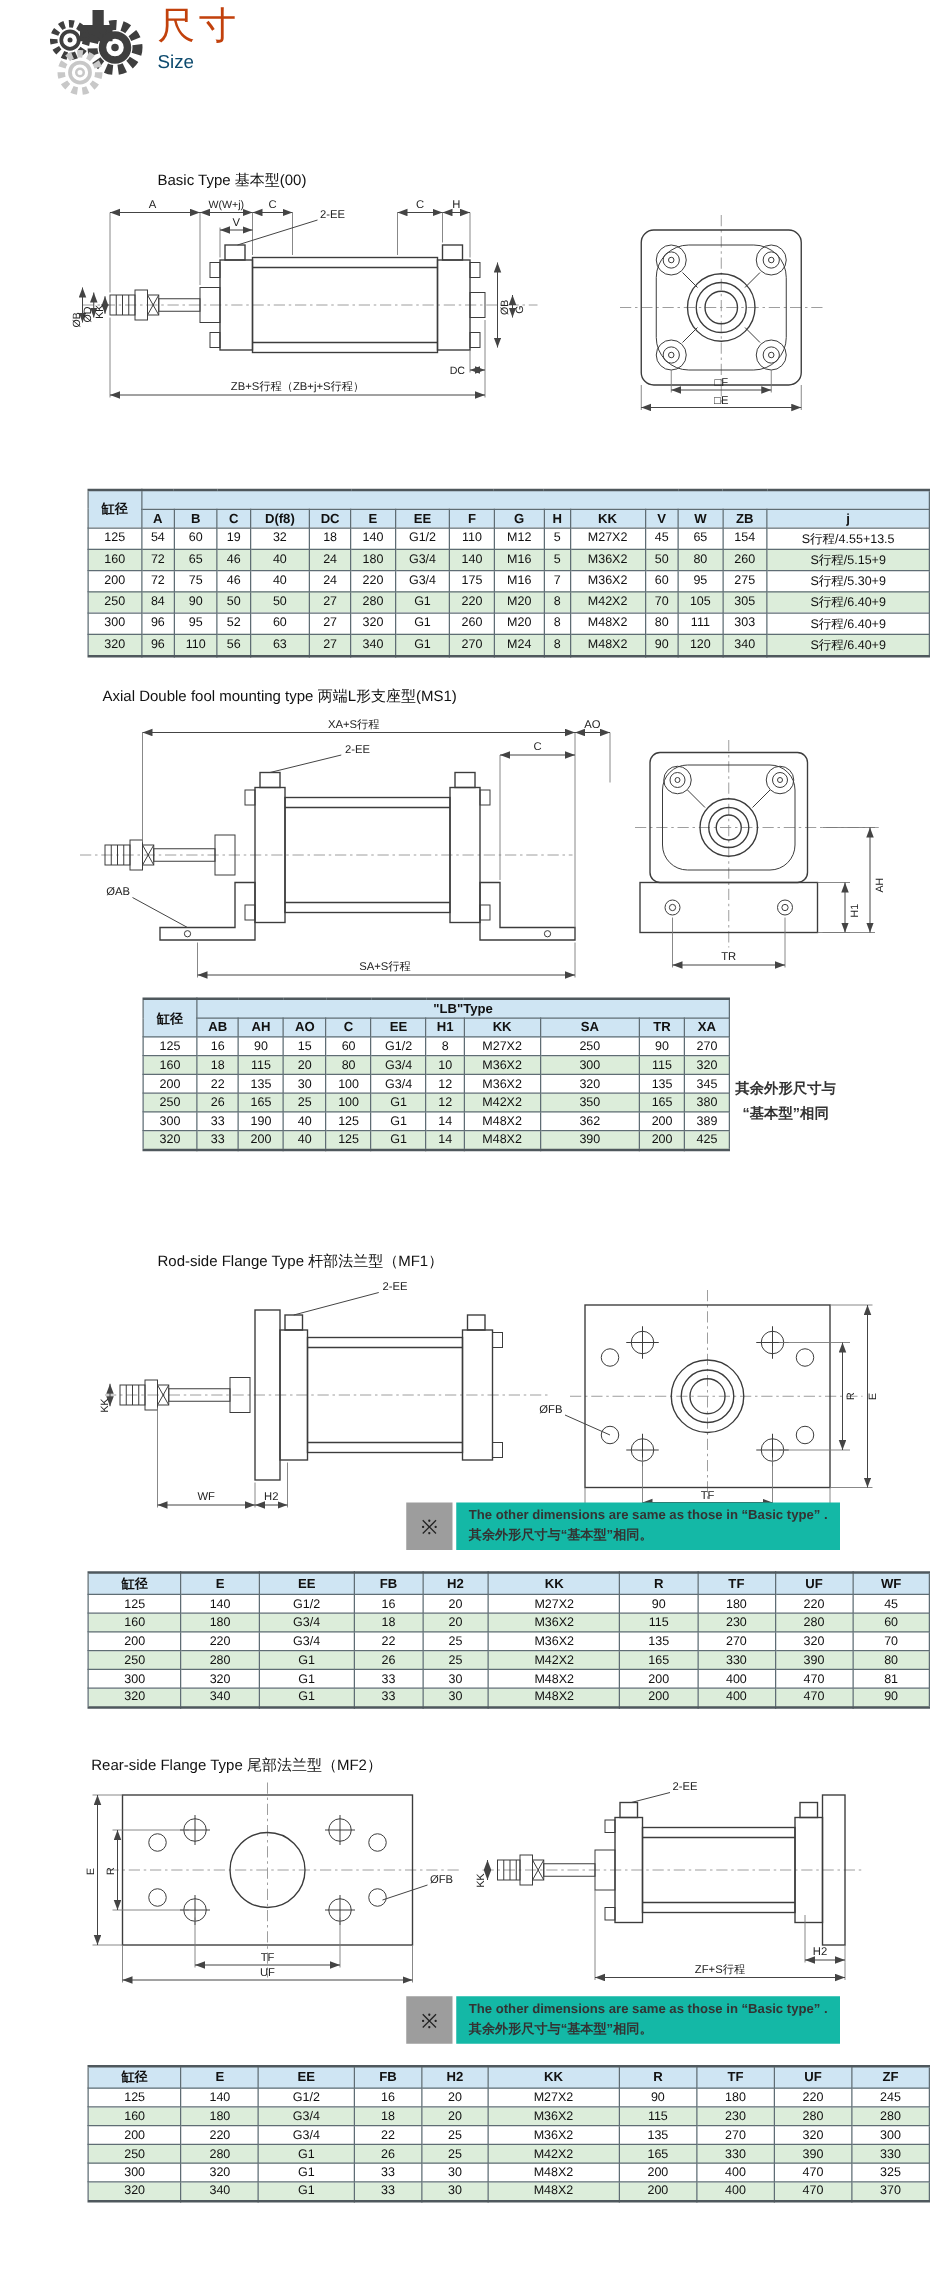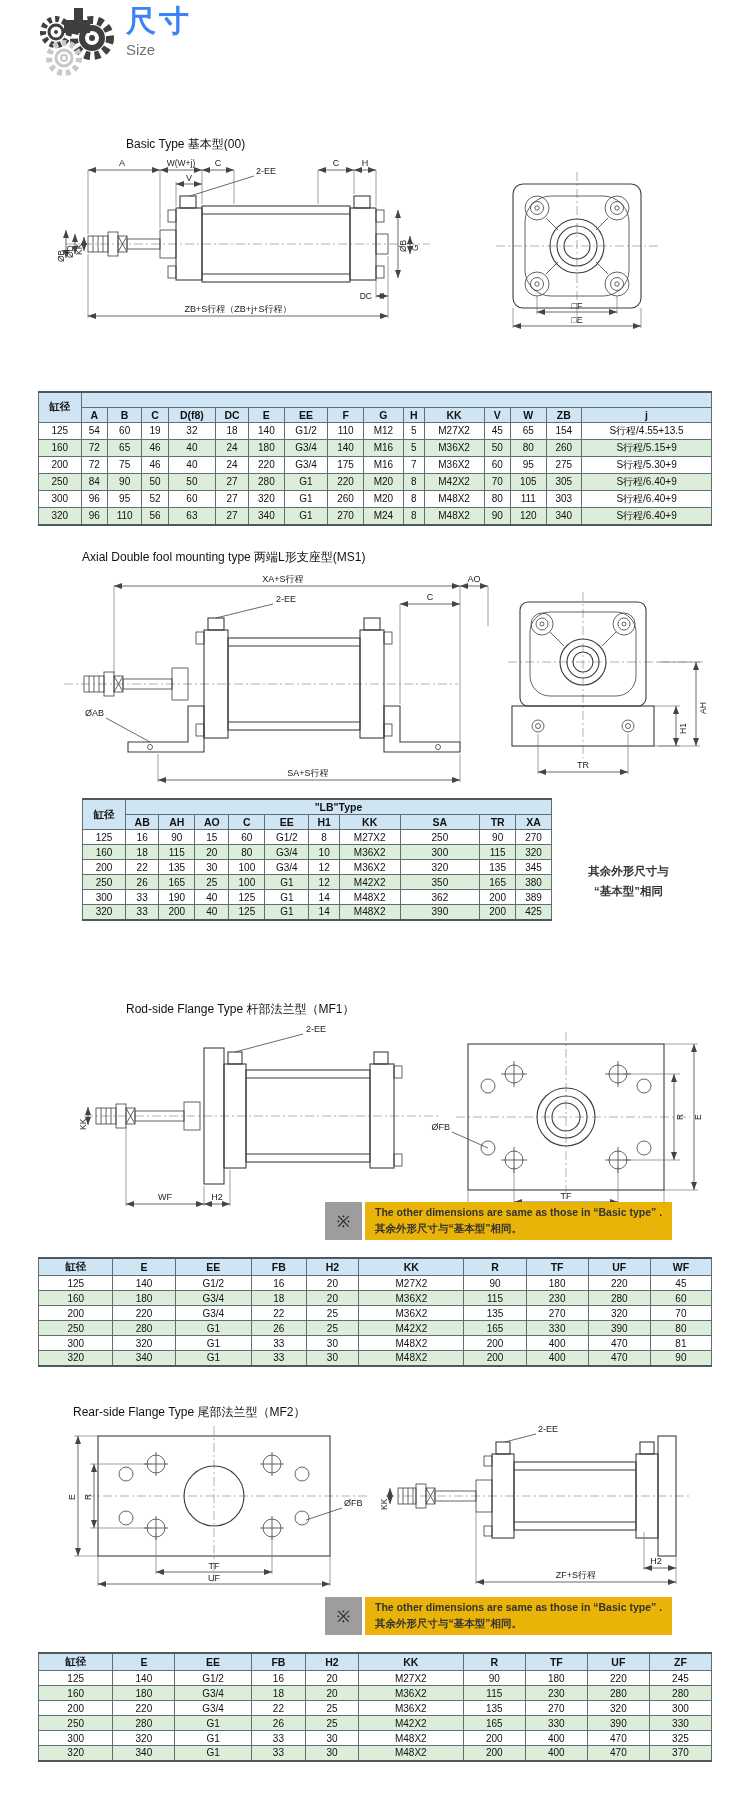--- a/index.html
+++ b/index.html
@@ -3,37 +3,37 @@
 <meta charset="utf-8">
 <style>
 * { box-sizing: border-box; }
 body { margin:0; background:#fff; }
 .page { position:relative; width:750px; height:1820px; background:#fff; overflow:hidden;
         font-family:"Liberation Sans", sans-serif; }
 .abs { position:absolute; }
 
 
 .brand { left:34px; top:6px; display:flex; align-items:flex-start; gap:8px; }
-.brand-zh { color:#3b82f6; font-size:30px; font-weight:bold; line-height:1; letter-spacing:3px; }
-.brand-en { color:#737373; font-size:15px; margin-top:5px; }
+.brand-zh { color:#c2410c; font-size:30px; font-weight:normal; line-height:1; letter-spacing:3px; }
+.brand-en { color:#0c4a6e; font-size:15px; margin-top:5px; }
 .main-title { left:57px; top:84px; font-size:17.5px; font-weight:bold; color:#009446; word-spacing:4px; }
 .sec-title { font-size:12px; color:#111; }
 
 
-table.dim-table { width:100%; border-collapse:collapse; border-top:2px solid #4f585d; border-bottom:2px solid #4f585d; font-size:10px; color:#111; }
+table.dim-table { width:100%; border-collapse:collapse; border-top:2px solid #4f585d; border-bottom:2px solid #4f585d; font-size:10px; color:#111;margin-left:32px; }
 .dim-table th, .dim-table td { border:1px solid #5f6d74; text-align:center; padding:1px 2px; height:15px; }
 .dim-table th { background:#cfe5f3; font-weight:bold; font-size:10.5px; }
 .dim-table td { background:#fff; }
 .dim-table tr.alt td { background:#dcedda; }
 .tbl-ms1 th:nth-child(8){ width:17%;text-align:center; }
 
 .side-note { font-size:11.5px; font-weight:bold; color:#333; text-align:center; line-height:1.7; }
 .note { display:flex; align-items:stretch; gap:3px; }
 .note-sq { width:37px; background:#9d9d9d; color:#222; display:flex; align-items:center; justify-content:center; font-size:16px; }
-.note-body { background:#eab308; padding:3px 10px; font-size:10.5px; font-weight:bold; color:#333; line-height:1.5; white-space:nowrap; }
+.note-body { background:#14b8a6; padding:3px 10px; font-size:10.5px; font-weight:bold; color:#333; line-height:1.5; white-space:nowrap; }
 
 
 svg text { font-family:"Liberation Sans", sans-serif; }
 .dl  { font-size:9px; fill:#222; }
 .dls { font-size:8.5px; fill:#222; }
 .ol  { fill:none; stroke:#3c3c3c; stroke-width:1.1; }
 .ol2 { fill:none; stroke:#3c3c3c; stroke-width:0.8; }
 .cl  { stroke:#909090; stroke-width:0.7; stroke-dasharray:9 3 2 3; fill:none; }
 .dim { stroke:#444; stroke-width:0.8; marker-start:url(#ar); marker-end:url(#ar); }
 .ext { stroke:#777; stroke-width:0.7; }

